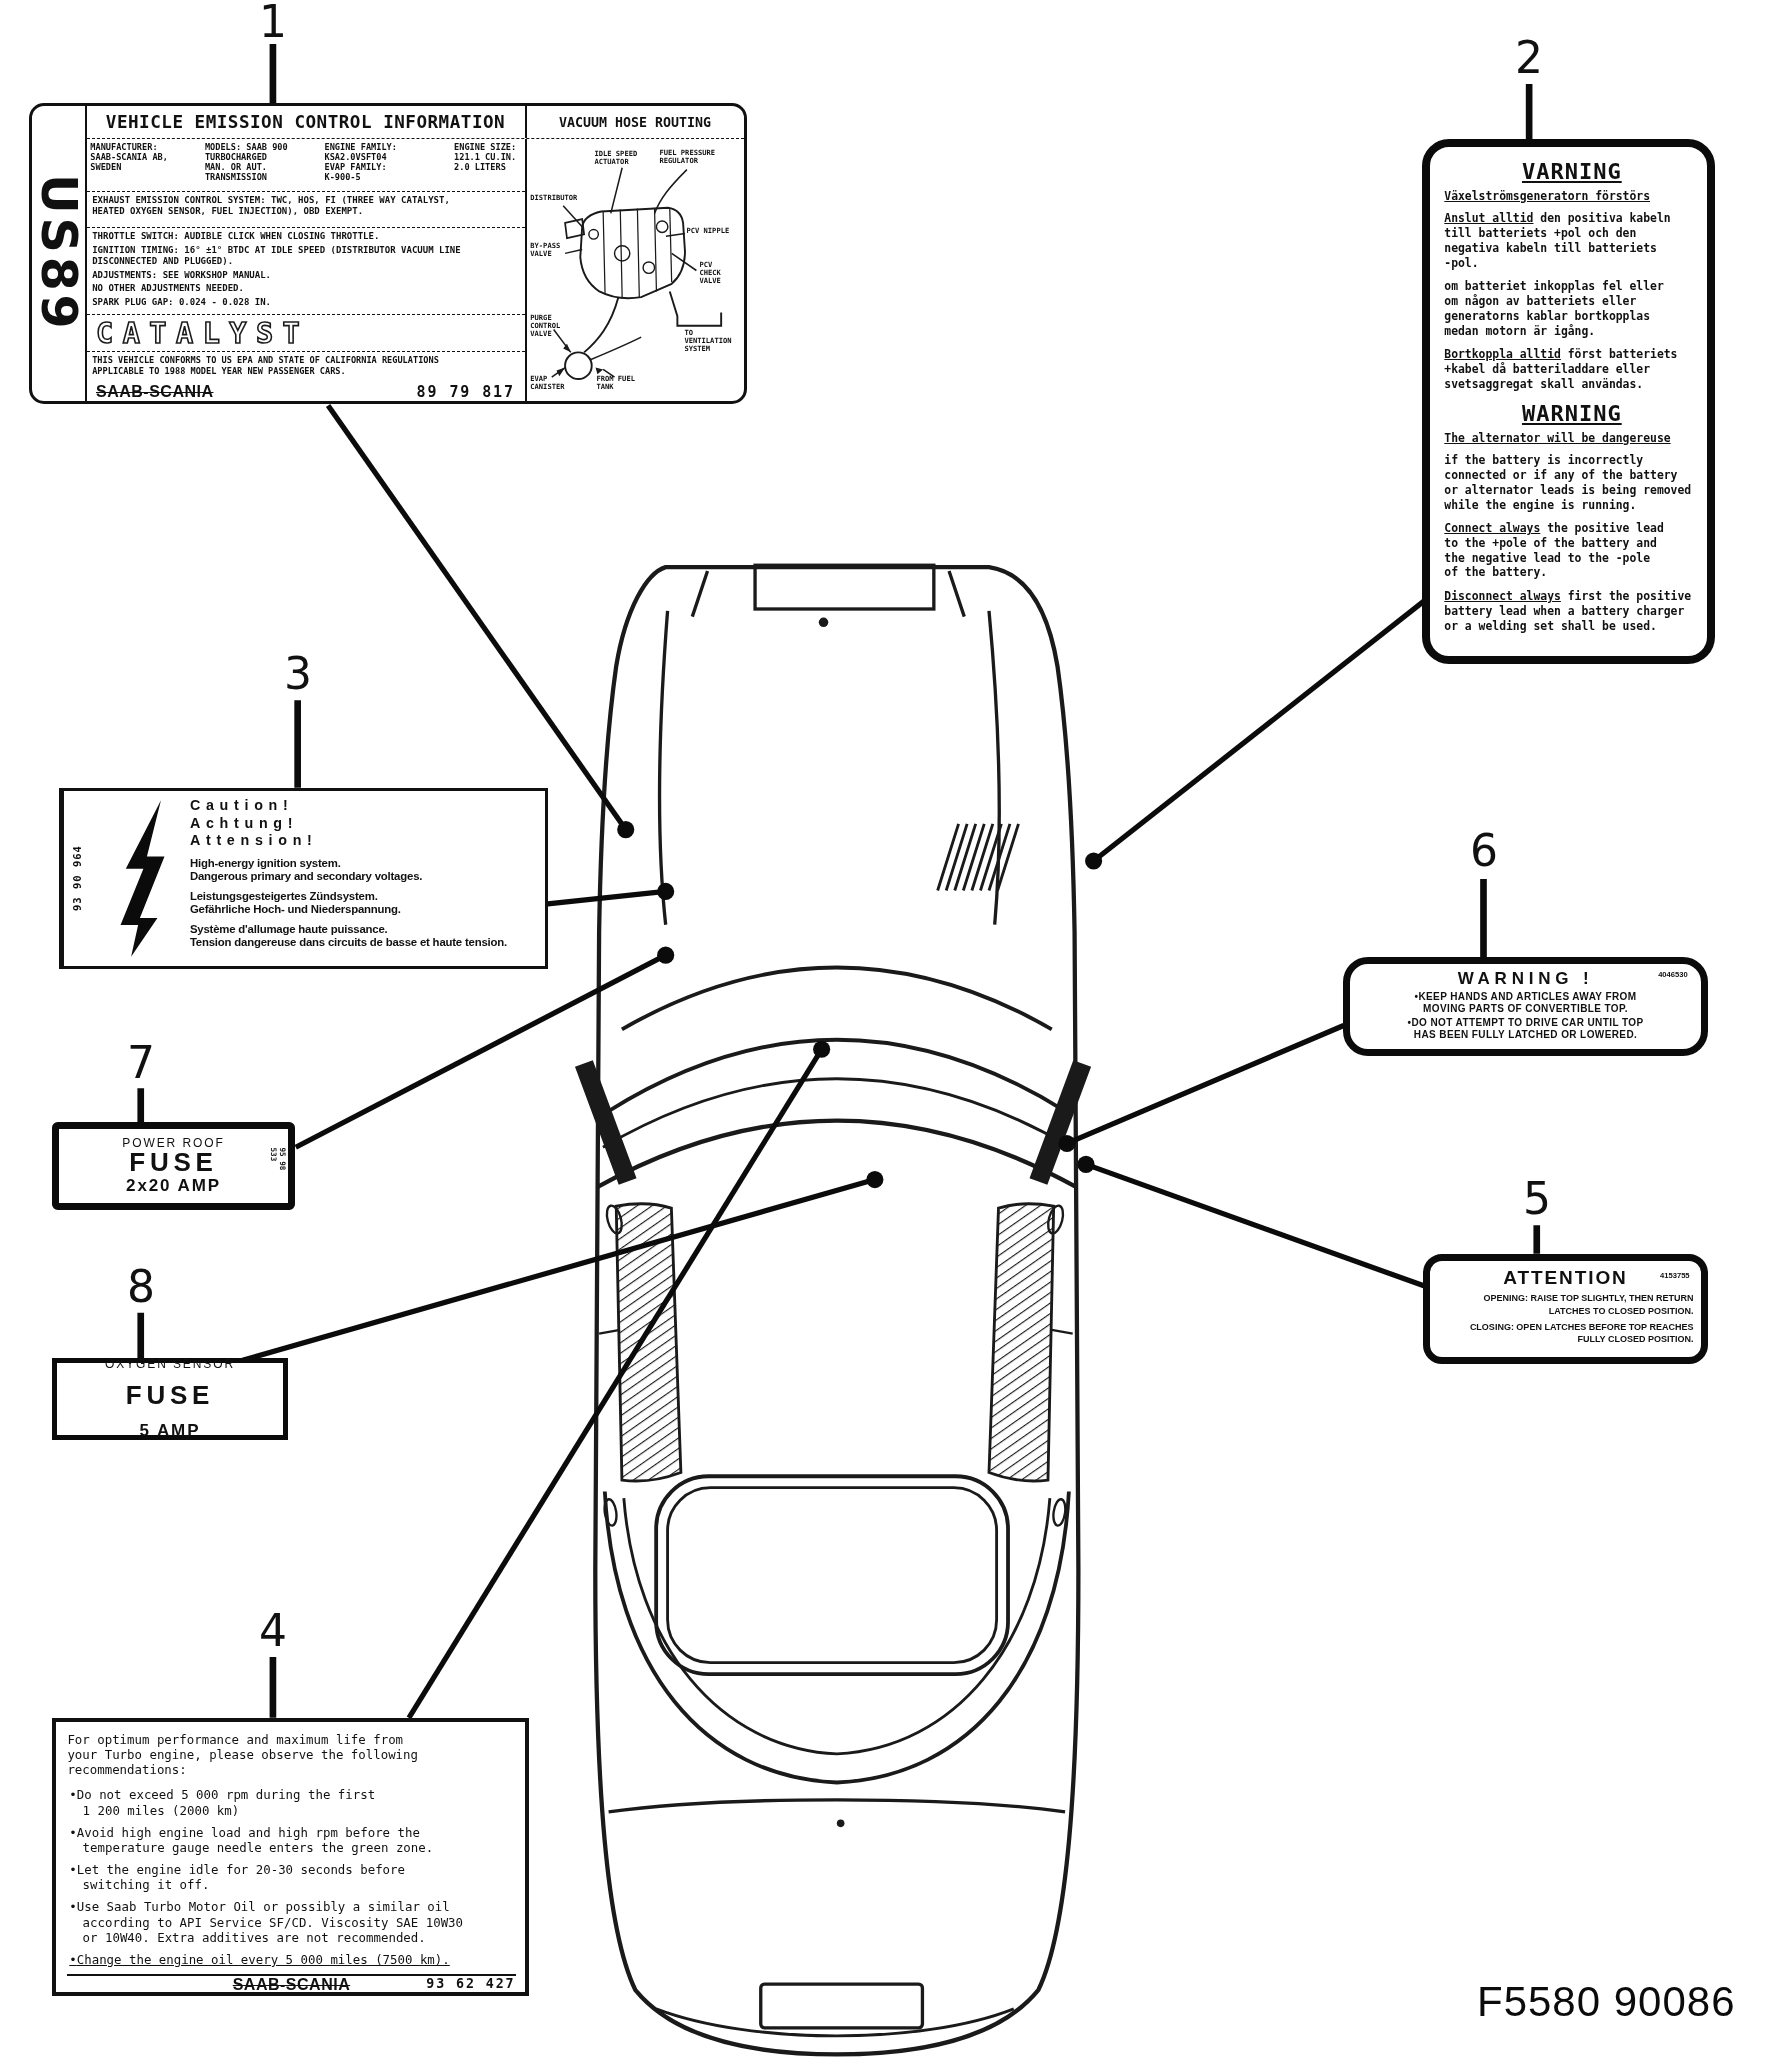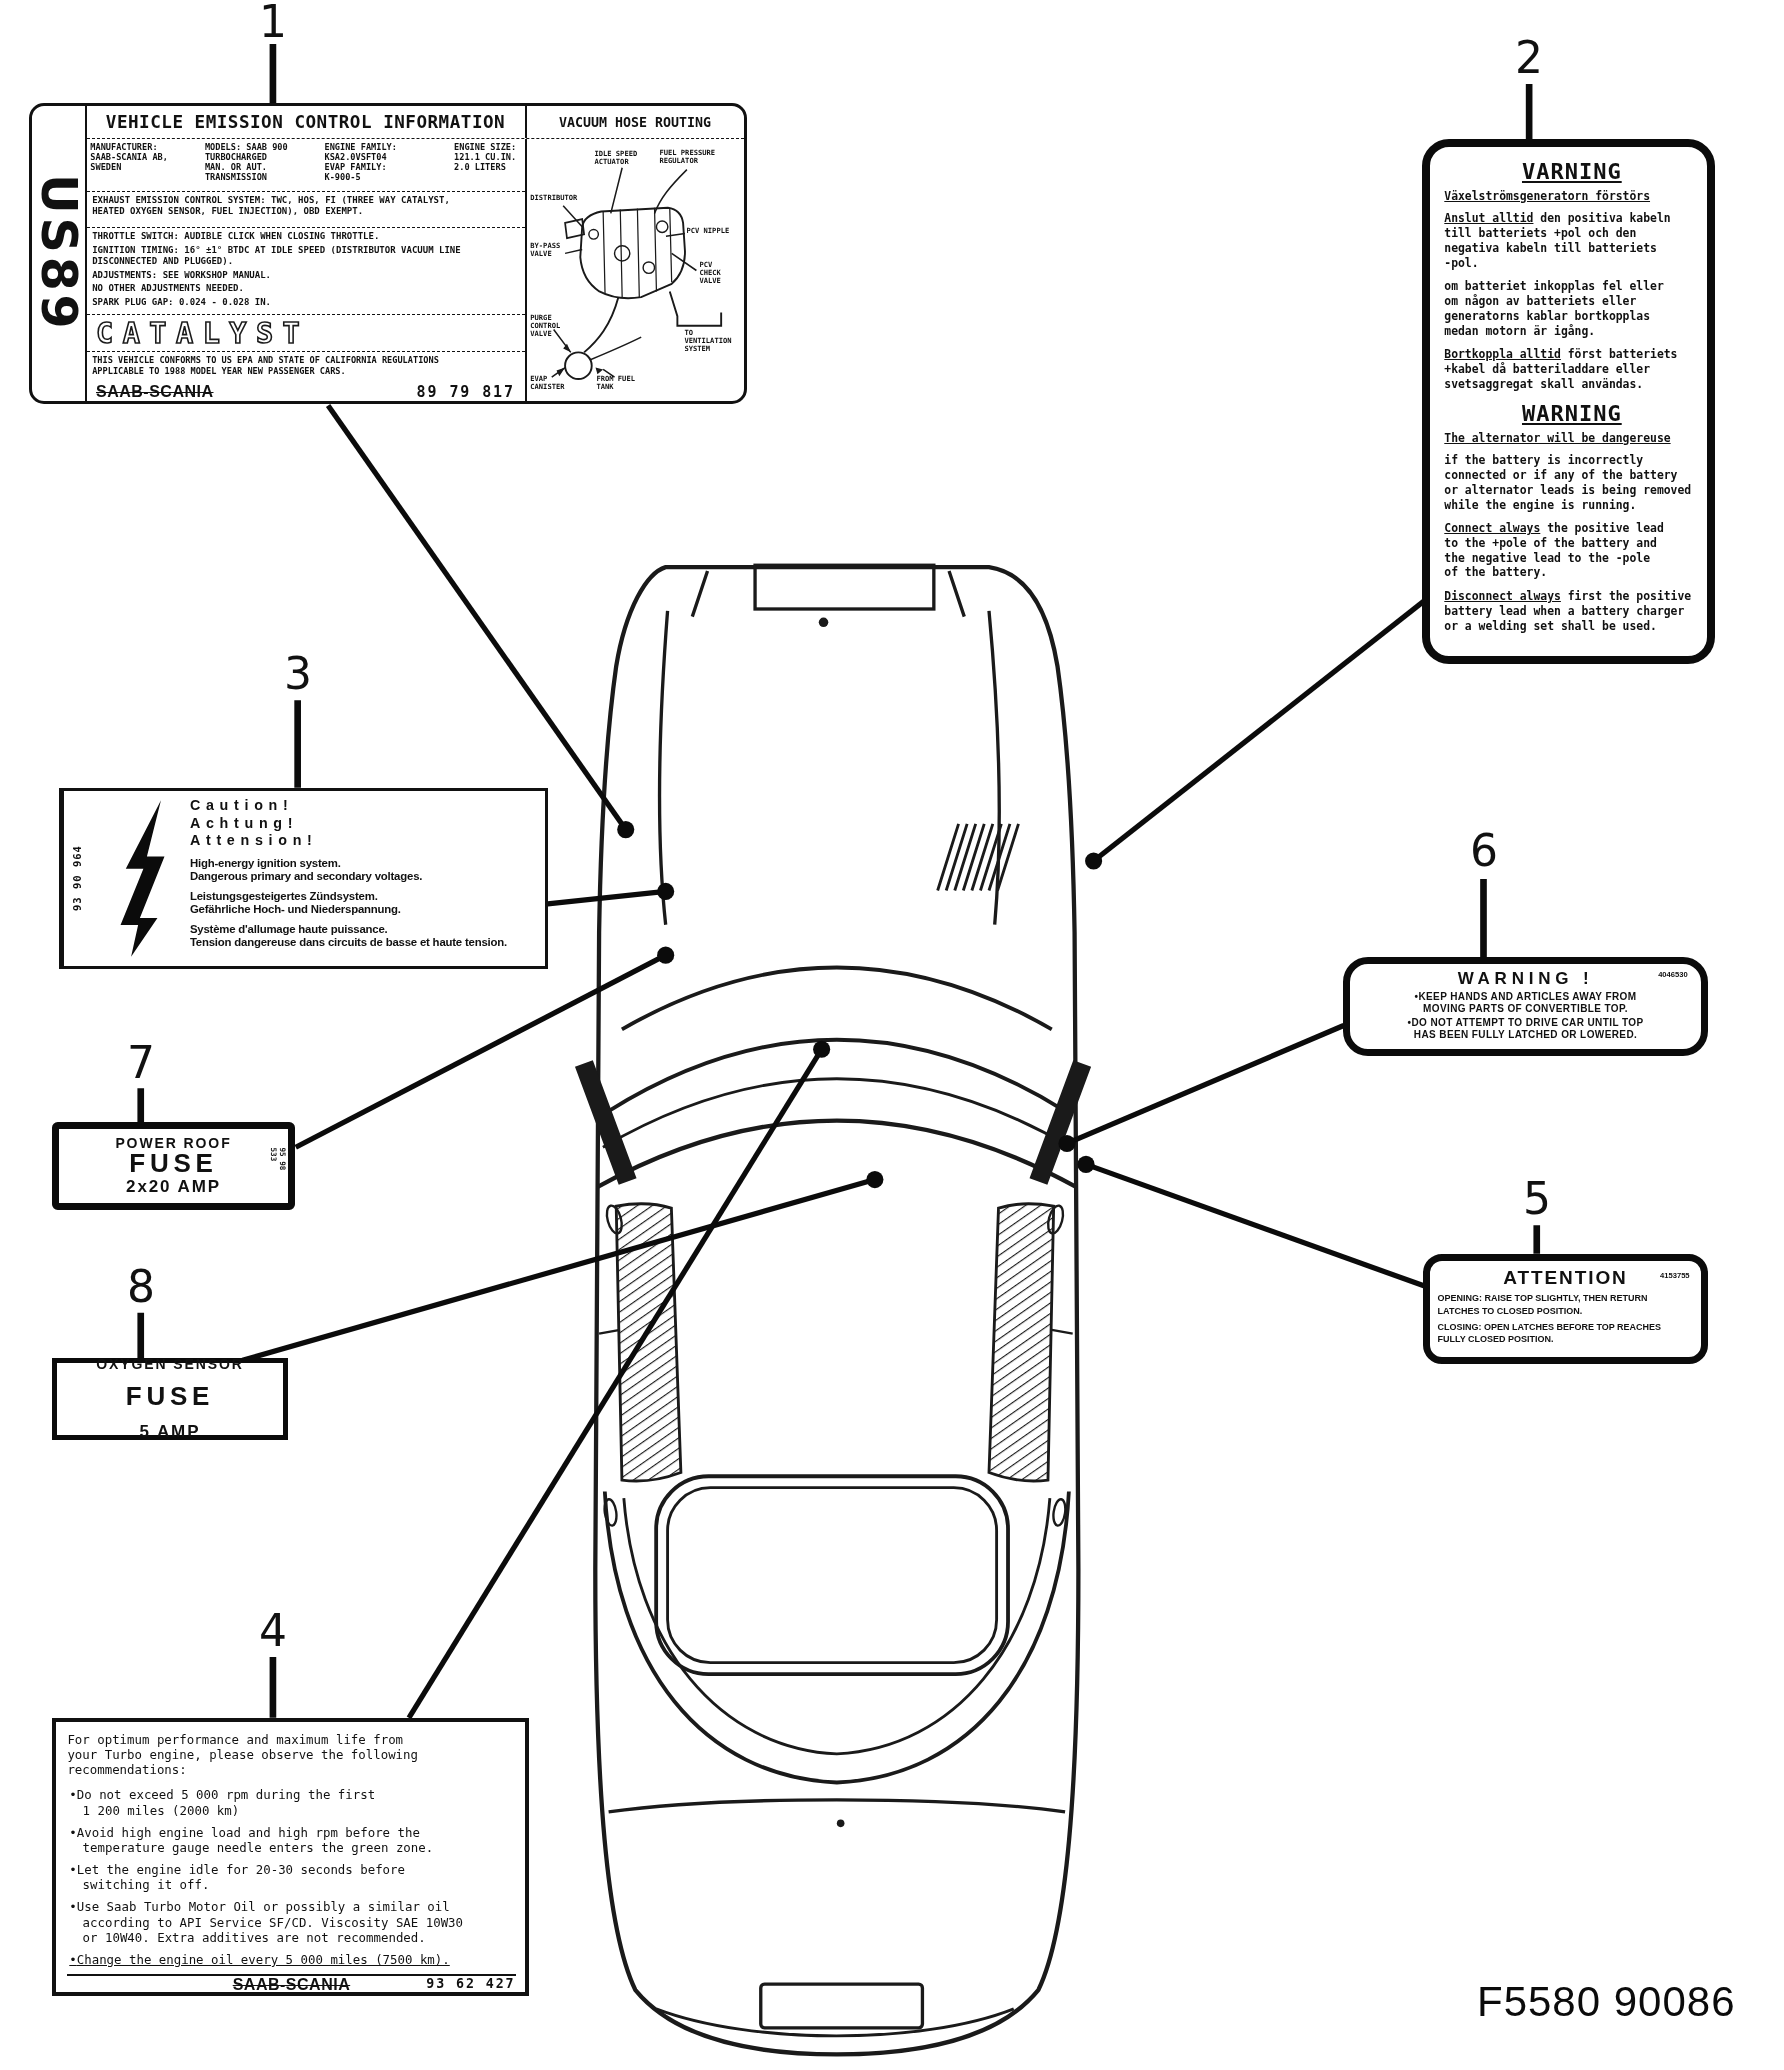--- a/index.html
+++ b/index.html
@@ -65,36 +65,36 @@
   .turbo .b::before{content:"\2022 ";}
   .turbo .u{text-decoration:underline;}
   .turbo-foot{margin-top:auto;border-top:2.9px solid #111;height:30px;display:flex;align-items:center;position:relative;}
   .turbo-foot .brand{position:absolute;left:50%;transform:translateX(-50%);}
   .turbo-foot .pno{margin-left:auto;font-size:13.3px;font-weight:700;letter-spacing:1.9px;}
   
   .latch{left:1423px;top:1254px;width:285px;height:110px;border:7.6px solid #0b0b0b;border-radius:19px;
          padding:3.8px 7.6px;font-family:"Liberation Sans",sans-serif;}
   .latch-ttl{text-align:center;font-size:19px;font-weight:700;letter-spacing:1.9px;margin-top:1.9px;}
   .latch .code{position:absolute;right:11.4px;top:9.5px;font-size:7.6px;font-weight:700;}
-  .latch p{margin:3.8px 0 0;font-size:9px;font-weight:700;line-height:1.35;text-align:left;}
+  .latch p{margin:3.8px 0 0;font-size:9px;font-weight:700;line-height:1.35;text-align:right;}
   
   .topw{left:1343px;top:957px;width:365px;height:99px;border:7.6px solid #0b0b0b;border-radius:25px;
         padding:2.9px 9.5px;font-family:"Liberation Sans",sans-serif;position:absolute;}
   .topw-ttl{text-align:center;font-size:17px;font-weight:700;letter-spacing:4.8px;margin-top:1.9px;}
   .topw .code{position:absolute;right:13.3px;top:5.7px;font-size:7.6px;font-weight:700;}
   .topw p{margin:1.9px 0 0;font-size:10px;font-weight:700;line-height:1.2;letter-spacing:0.4px;text-align:center;}
   .topw p::before{content:"\2022 ";}
   
   .fuse7{left:52px;top:1122px;width:243px;height:88px;border:7.6px solid #0b0b0b;border-radius:5.7px;
          display:flex;flex-direction:column;align-items:center;justify-content:center;
          font-family:"Liberation Sans",sans-serif;position:absolute;}
   .fuse8{left:52px;top:1358px;width:236px;height:82px;border:5.7px solid #0b0b0b;
          display:flex;flex-direction:column;align-items:center;justify-content:center;
          font-family:"Liberation Sans",sans-serif;position:absolute;gap:12px;}
-  .fuse-l1{font-size:14px;font-weight:700;letter-spacing:1.9px;line-height:1.05;}
+  .fuse-l1{font-size:12px;font-weight:400;letter-spacing:1.9px;line-height:1.05;}
   .fuse-l2{font-size:26px;font-weight:700;letter-spacing:4.8px;line-height:1.05;}
   .fuse-l3{font-size:17px;font-weight:700;letter-spacing:1.9px;line-height:1.1;}
   .fuse7 .vpno{position:absolute;right:1px;top:50%;transform:translateY(-50%) ;writing-mode:vertical-rl;
                font-family:"DejaVu Sans Mono",monospace;font-size:7.6px;font-weight:700;}
   
   .figcode{left:1477px;top:1978px;font-family:"Liberation Sans",sans-serif;font-size:42px;letter-spacing:1px;color:#0b0b0b;}
 </style>
 </head>
 <body>
 

